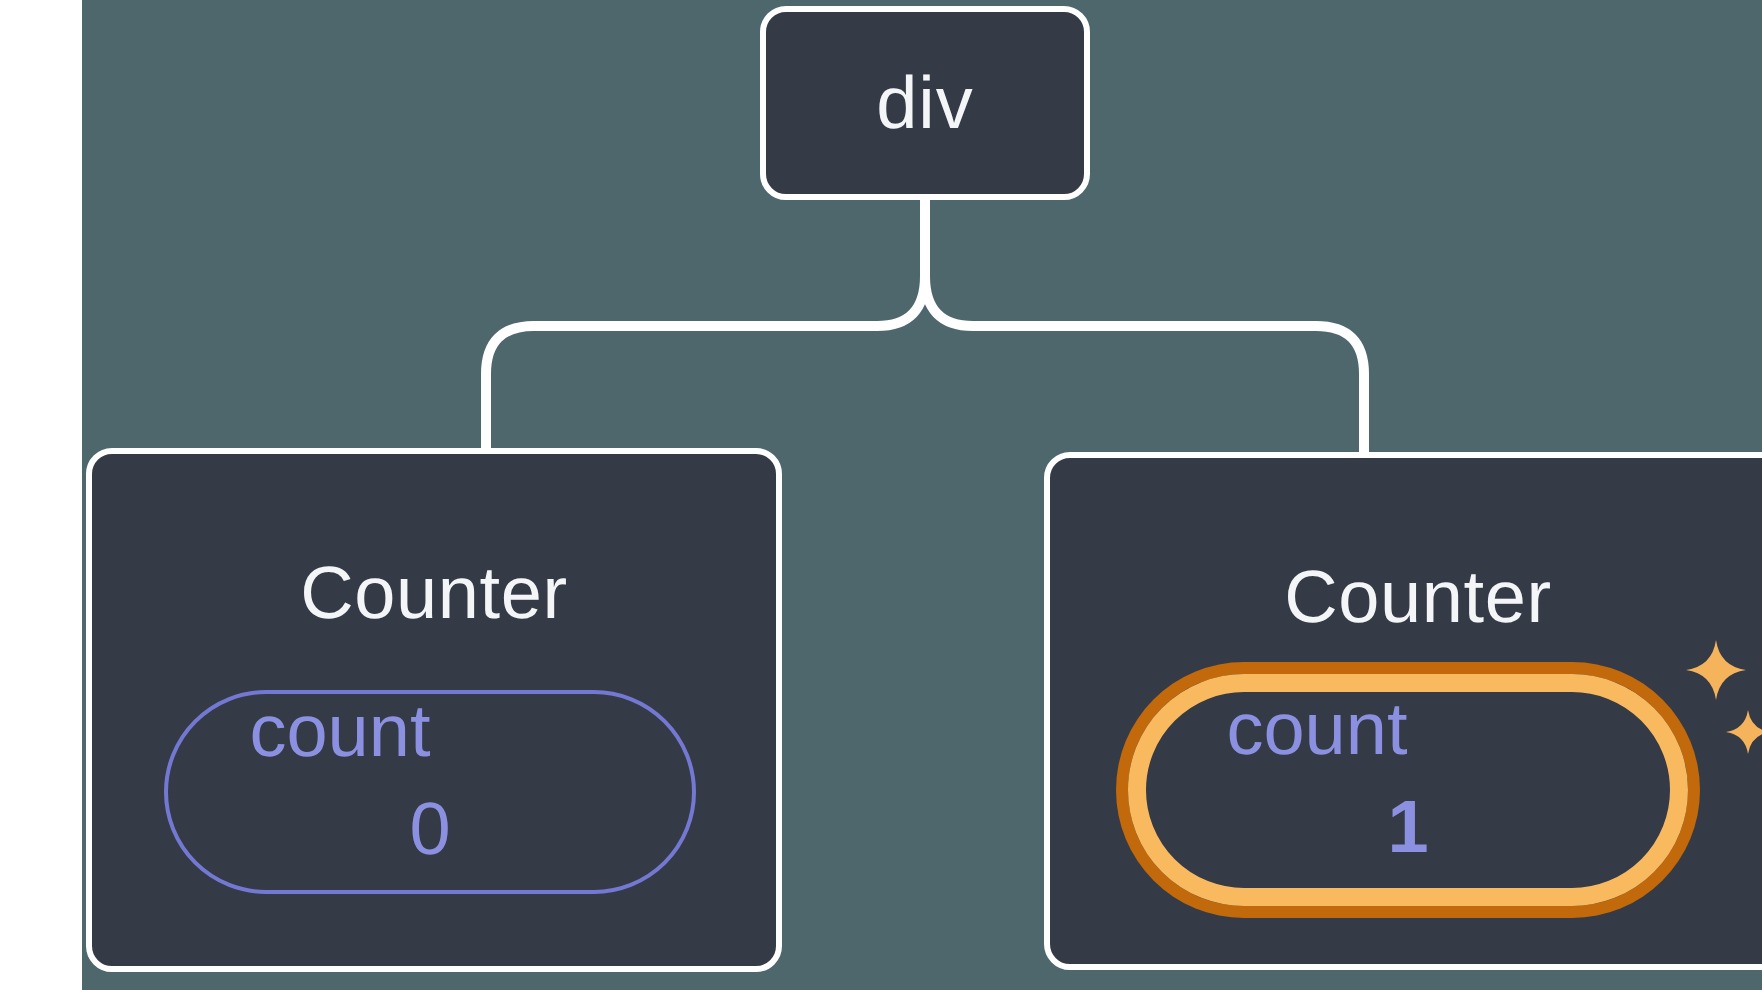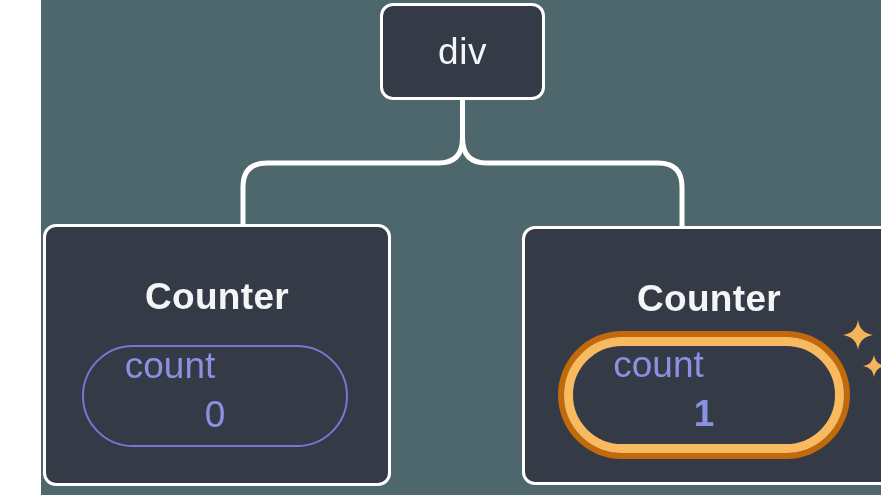--- a/index.html
+++ b/index.html
@@ -34,21 +34,21 @@
     display:flex;align-items:center;justify-content:center;
   }
   .root-label{
     color:var(--node-title);font-size:37px;line-height:1;letter-spacing:.5px;
   }
   .node.counter-left{left:2px;top:224px;width:348px;height:262px;}
   .node.counter-right{left:481px;top:226px;width:374px;height:259px;}
   .counter-title{
     position:absolute;left:0;right:0;top:51px;
     text-align:center;color:var(--node-title);
-    font-size:37px;font-weight:700;line-height:1;letter-spacing:.3px;
+    font-size:37px;font-weight:400;line-height:1;letter-spacing:.3px;
   }
   .pill{
     position:absolute;display:flex;align-items:stretch;
     border-radius:999px;overflow:hidden;flex-direction:column;
   }
   .pill.plain{
     left:36px;top:118px;width:266px;height:102px;
     border:2px solid var(--state-border);
   }
   .pill.highlight{

